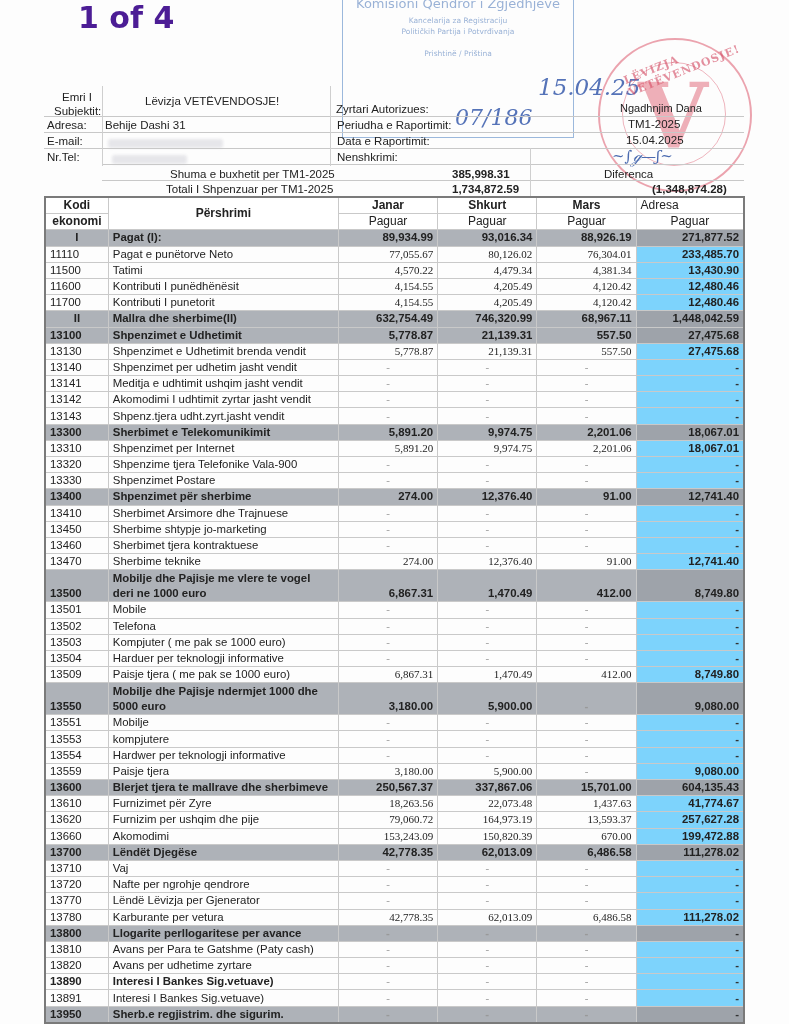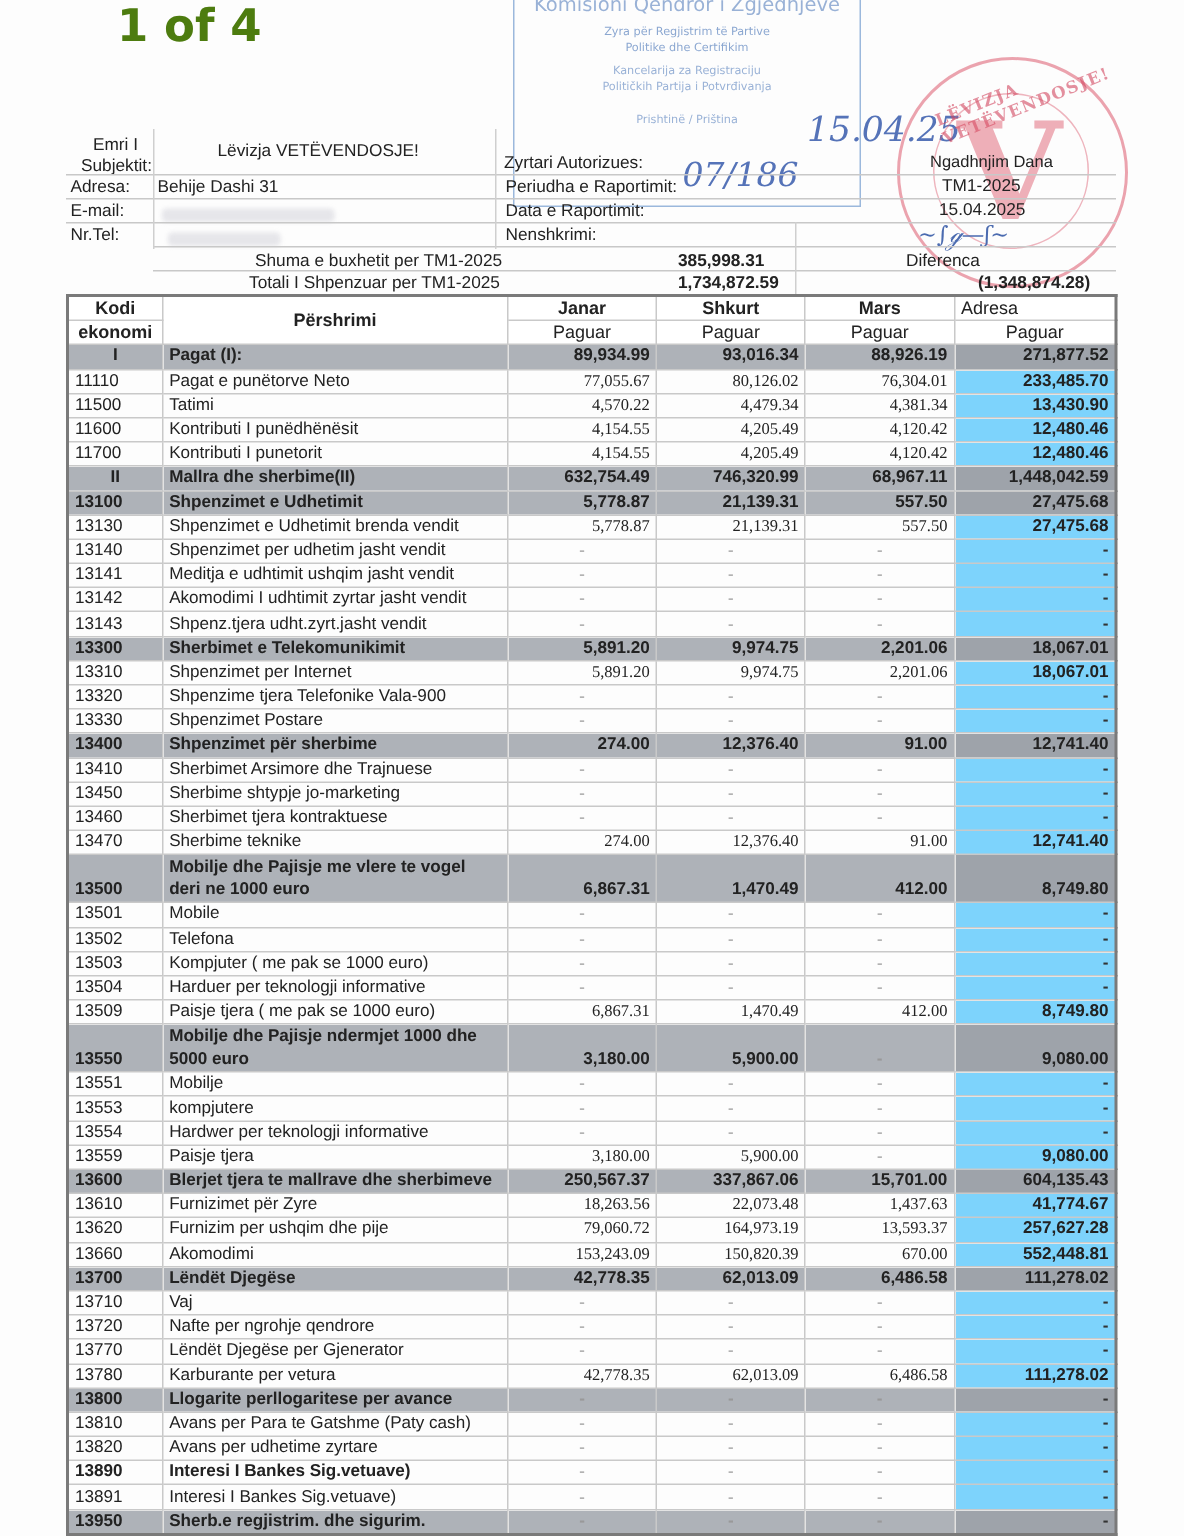--- a/index.html
+++ b/index.html
@@ -2,21 +2,21 @@
 <html><head>
 <meta charset="utf-8">
 <style>
   html, body { margin:0; padding:0; }
   body {
     width:789px; height:1024px; overflow:hidden; position:relative;
     background:#fdfdfd; font-family:"Liberation Sans", sans-serif; color:#222;
   }
   .page-counter {
     position:absolute; left:78px; top:0px; font-size:30px; font-weight:bold;
-    color:#4d7c0f; font-family:"DejaVu Sans", sans-serif; letter-spacing:0px;
+    color:#4c1d95; font-family:"DejaVu Sans", sans-serif; letter-spacing:0px;
   }
   
   .blue-stamp {
     position:absolute; left:342px; top:-6px; width:230px; height:142px;
     border:1.5px solid #9bb8dc; color:#6f92c6; text-align:center;
     font-family:"DejaVu Sans", sans-serif;
   }
   .blue-stamp .l1 { font-size:13px; margin-top:1px; opacity:.7; }
   .blue-stamp .l2 { font-size:15px; margin-top:0px; }
   .blue-stamp .l3 { font-size:7.5px; margin-top:4px; line-height:11px; opacity:.8; }
@@ -74,21 +74,20 @@
   tr.tall td { height:31px; vertical-align:bottom; }
   tr.tall td.desc { white-space:normal; line-height:15px; }
 </style>
 </head>
 <body>
 
 <div class="page-counter">1 of 4</div>
 
 <div class="blue-stamp">
   <div class="l1">Komisioni Qendror i Zgjedhjeve</div>
-  <div class="l3"><span>Zyra për Regjistrim të Partive</span><br><span>Politike dhe Certifikim</span></div>
   <div class="l4"><span>Kancelarija za Registraciju</span><br><span>Političkih Partija i Potvrđivanja</span></div>
   <div class="l5">Prishtinë / Priština</div>
 </div>
 <div class="handwrite" style="left:538px;top:74px;font-size:23px;">15.04.25</div>
 <div class="handwrite" style="left:455px;top:105px;font-size:22px;">07/186</div>
 
 <div class="red-stamp">
   <div class="inner"></div>
   <div class="ring-text">LËVIZJA VETËVENDOSJE!</div>
   <div class="vee">V</div>
@@ -435,21 +434,21 @@
         <td class="num">164,973.19</td>
         <td class="num">13,593.37</td>
         <td class="total">257,627.28</td>
       </tr>
       <tr>
         <td class="code">13660</td>
         <td class="desc">Akomodimi</td>
         <td class="num">153,243.09</td>
         <td class="num">150,820.39</td>
         <td class="num">670.00</td>
-        <td class="total">552,448.81</td>
+        <td class="total">199,472.88</td>
       </tr>
       <tr class="sum">
         <td class="code">13700</td>
         <td class="desc"> Lëndët  Djegëse</td>
         <td class="num">42,778.35</td>
         <td class="num">62,013.09</td>
         <td class="num">6,486.58</td>
         <td class="total">111,278.02</td>
       </tr>
       <tr>
@@ -463,21 +462,21 @@
       <tr>
         <td class="code">13720</td>
         <td class="desc">Nafte per ngrohje qendrore</td>
         <td class="num dash">-</td>
         <td class="num dash">-</td>
         <td class="num dash">-</td>
         <td class="total dash">-</td>
       </tr>
       <tr>
         <td class="code">13770</td>
-        <td class="desc">Lëndët Djegëse per Gjenerator</td>
+        <td class="desc">Lëndë Lëvizja per Gjenerator</td>
         <td class="num dash">-</td>
         <td class="num dash">-</td>
         <td class="num dash">-</td>
         <td class="total dash">-</td>
       </tr>
       <tr>
         <td class="code">13780</td>
         <td class="desc">Karburante per vetura</td>
         <td class="num">42,778.35</td>
         <td class="num">62,013.09</td>

